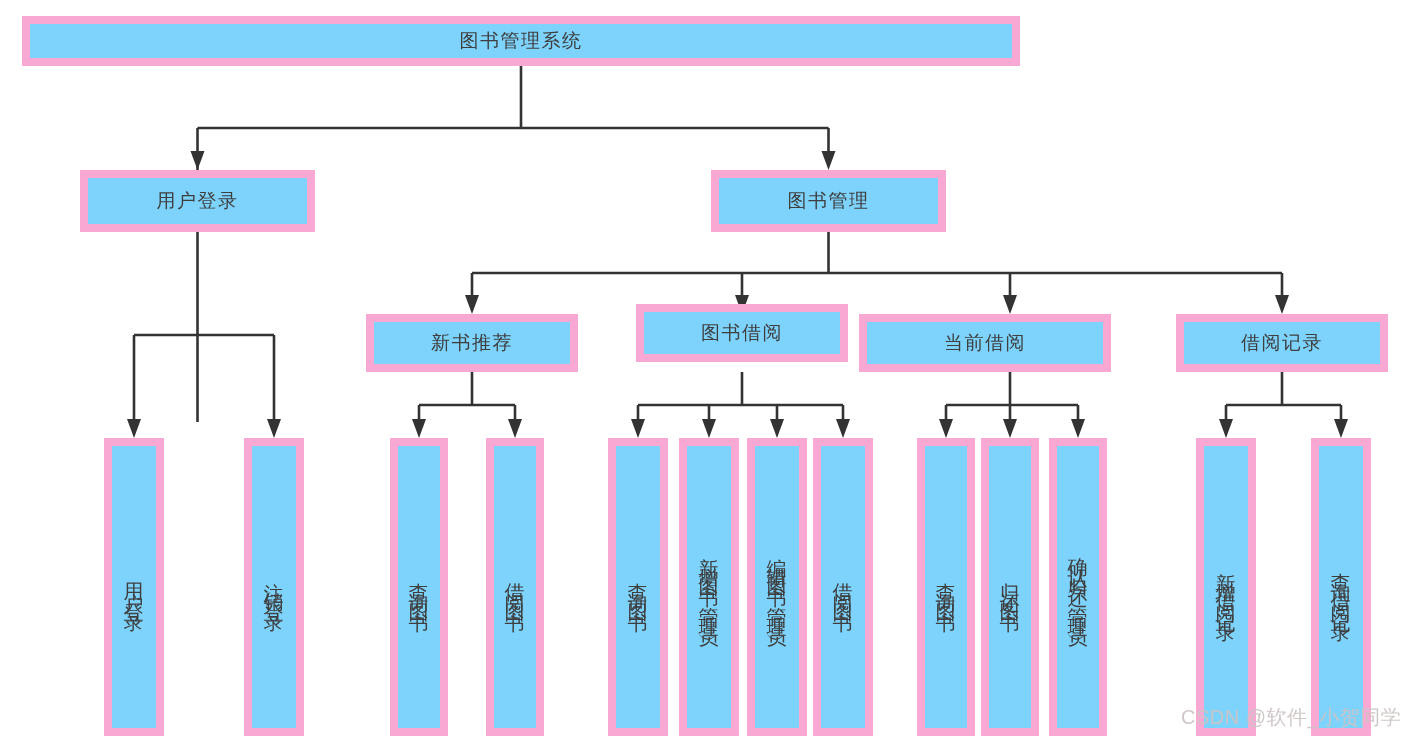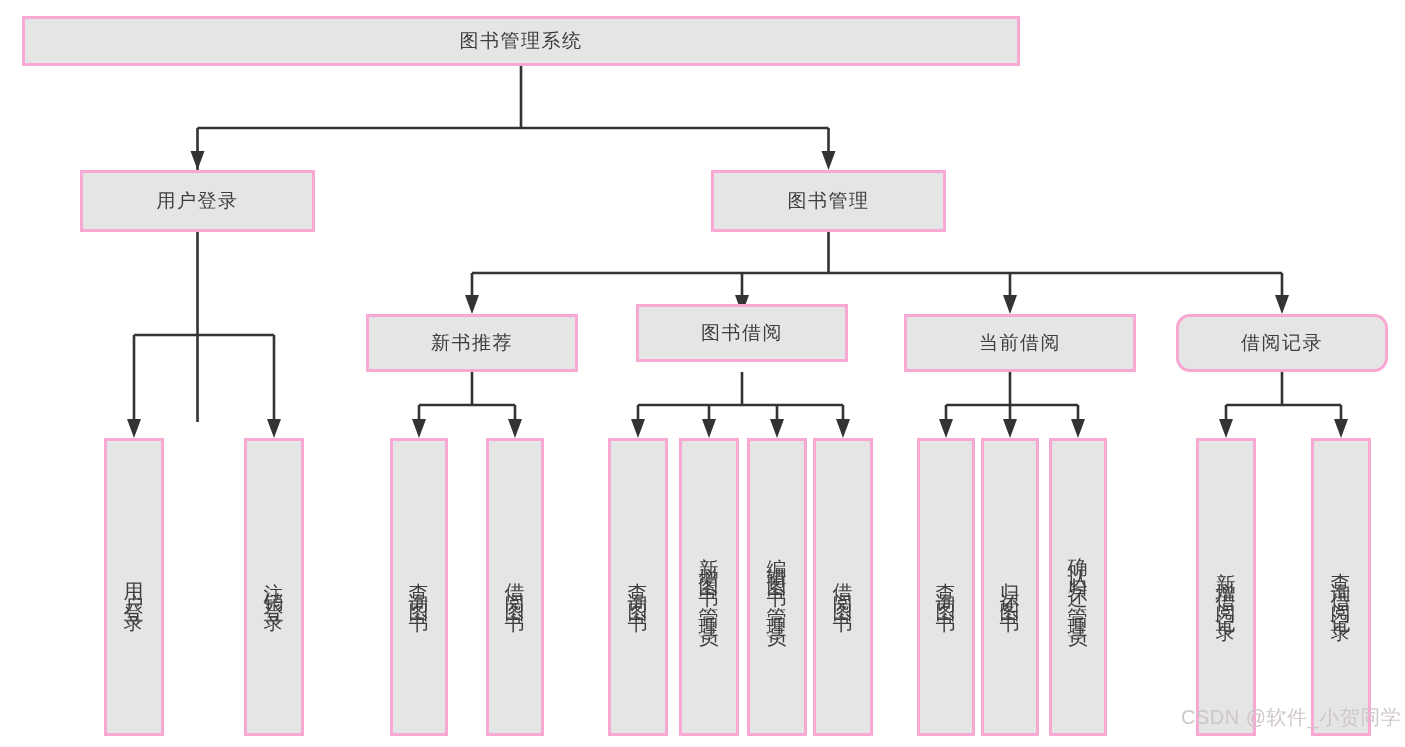--- a/index.html
+++ b/index.html
@@ -17,22 +17,22 @@
   }
   .connectors {
     position: absolute;
     left: 0;
     top: 0;
     pointer-events: none;
   }
   .node {
     position: absolute;
     box-sizing: border-box;
-    border: 3px solid #f9a8d4;
-    background: #e5e5e5;
+    border: 8px solid #f9a8d4;
+    background: #7dd3fc;
     color: #3e3e3e;
     display: flex;
     align-items: center;
     justify-content: center;
     text-align: center;
   }
   .h-node {
     font-size: 19px;
     letter-spacing: 1.5px;
     white-space: nowrap;
@@ -43,22 +43,22 @@
     font-size: 20px;
     letter-spacing: 10px;
     line-height: 1;
   }
   
   .n-root            { left: 22px;   top: 16px;  width: 998px; height: 50px; }
   .n-user-login      { left: 80px;   top: 170px; width: 235px; height: 62px; }
   .n-book-mgmt       { left: 711px;  top: 170px; width: 235px; height: 62px; }
   .n-new-rec         { left: 366px;  top: 314px; width: 212px; height: 58px; }
   .n-book-borrow     { left: 636px;  top: 304px; width: 212px; height: 58px; }
-  .n-cur-borrow      { left: 904px;  top: 314px; width: 232px; height: 58px; }
-  .n-borrow-rec      { left: 1176px; top: 314px; width: 212px; height: 58px; border-radius: 14px; }
+  .n-cur-borrow      { left: 859px;  top: 314px; width: 252px; height: 58px; }
+  .n-borrow-rec      { left: 1176px; top: 314px; width: 212px; height: 58px; }
   .leaf              { top: 438px; height: 298px; }
   .l-user-login      { left: 104px;  width: 60px; }
   .l-logout          { left: 244px;  width: 60px; }
   .l-nr-query        { left: 390px;  width: 58px; }
   .l-nr-borrow       { left: 486px;  width: 58px; }
   .l-bb-query        { left: 608px;  width: 60px; }
   .l-bb-add          { left: 679px;  width: 60px; }
   .l-bb-edit         { left: 747px;  width: 60px; }
   .l-bb-borrow       { left: 813px;  width: 60px; }
   .l-cb-query        { left: 917px;  width: 58px; }

